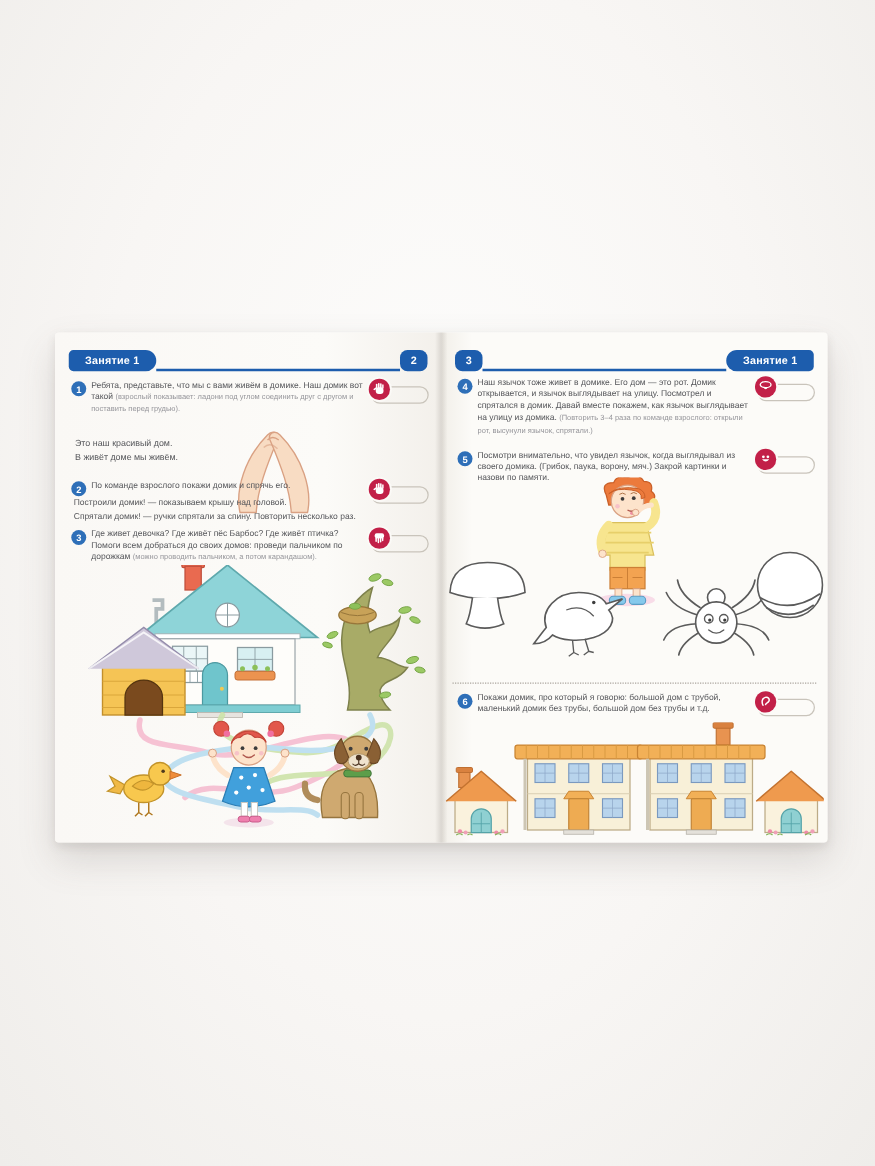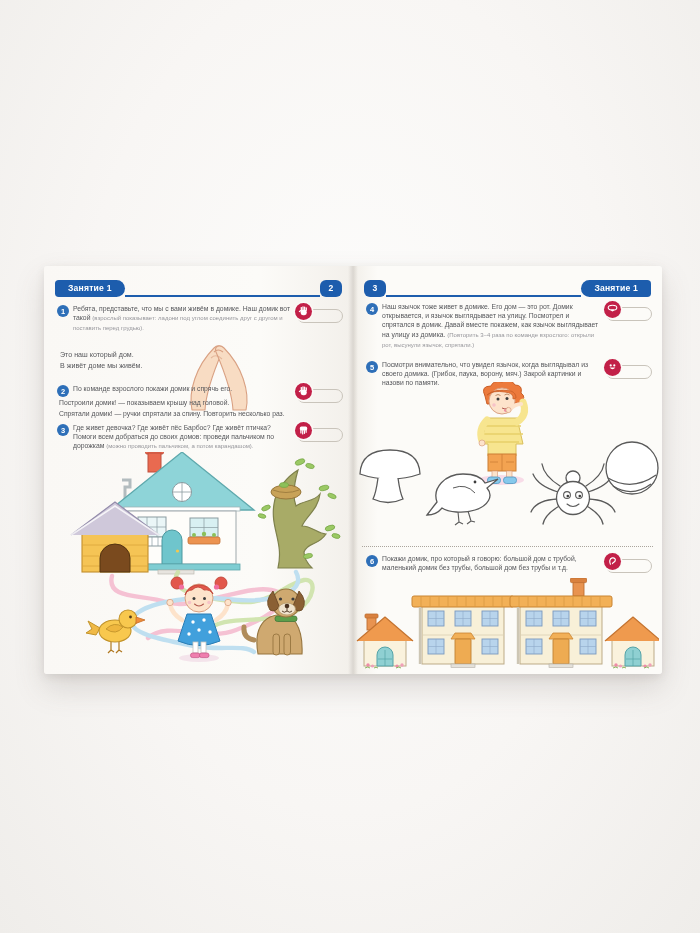--- a/index.html
+++ b/index.html
@@ -79,21 +79,21 @@
                 <rect x="6.05" y="0.6" width="1.25" height="4.3" rx="0.6"></rect>
                 <rect x="7.7" y="1.3" width="1.2" height="3.6" rx="0.6"></rect>
                 <rect x="0.6" y="4.4" width="3" height="1.3" rx="0.65" transform="rotate(-32 2.1 5)"></rect>
               </g>
             </svg>
         </div>
       </div>
     </div>
 
     <div class="poem" style="top:84px;">
-      <div>Это наш который дом.</div>
+      <div>Это наш красивый дом.</div>
       <div>В живёт доме мы живём.</div>
     </div>
     <svg class="illu" style="left:138px;top:74px;" width="74" height="74" viewBox="0 0 74 74">
       <g stroke="#d9a183" stroke-width="1.1" fill="#f8dcc3" stroke-linejoin="round">
         <path d="M10,70 C6,52 14,26 32,8 C36,4 42,6 40,12 C31,33 24,52 23,70 Z"></path>
         <path d="M64,70 C68,52 60,26 42,8 C38,4 32,6 34,12 C43,33 50,52 51,70 Z"></path>
         <path d="M32,12 q4,-4 9,0" fill="none"></path>
         <path d="M29,18 q5,-5 11,1" fill="none" opacity=".6"></path>
       </g>
     </svg>

